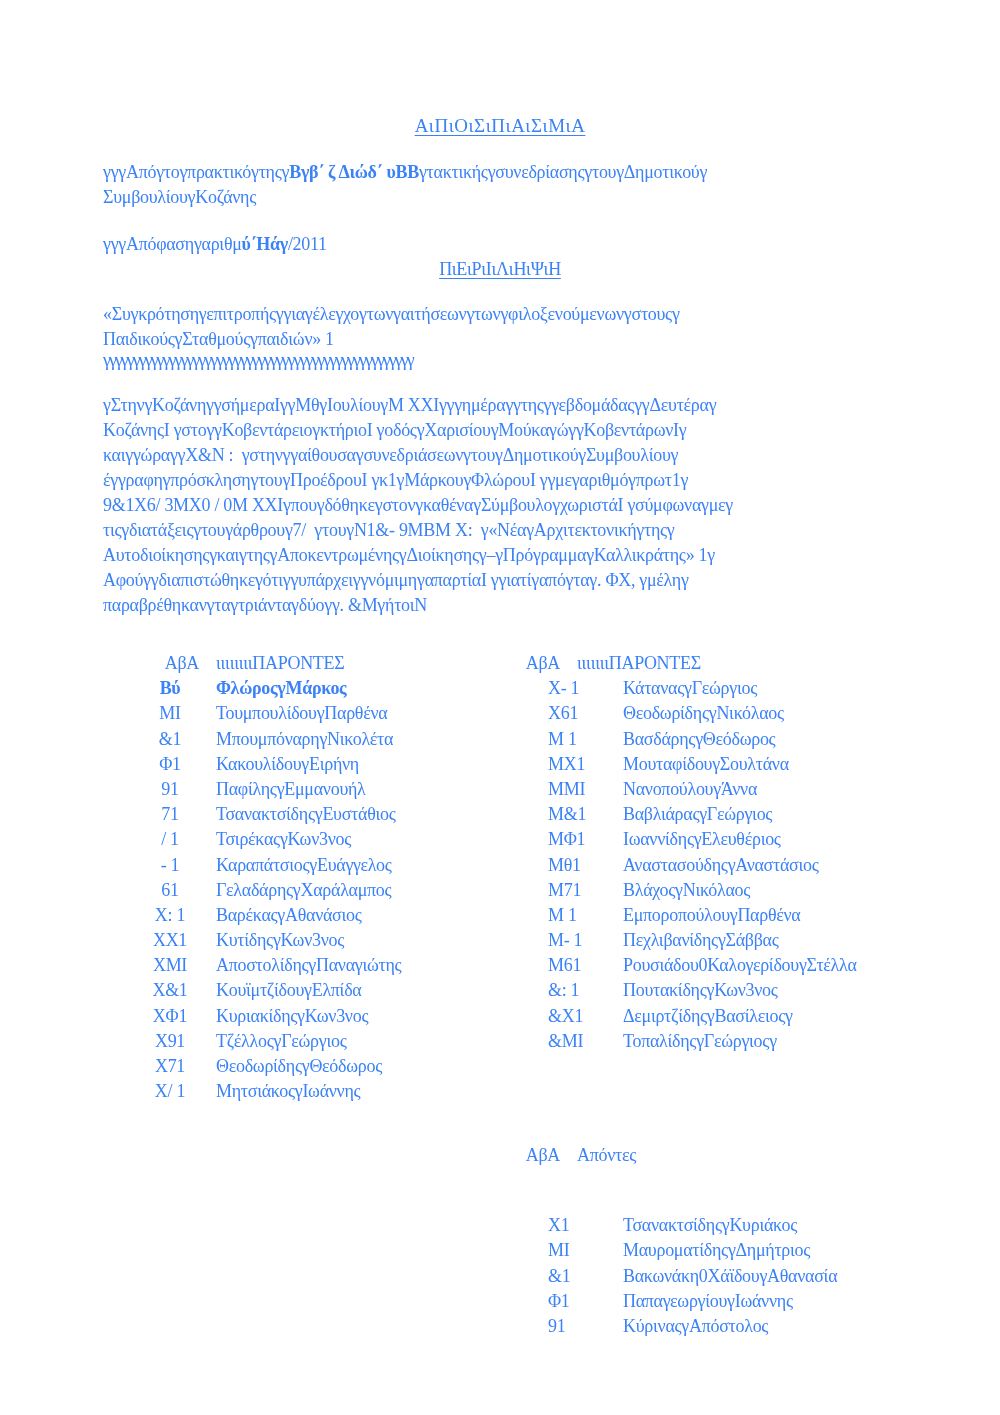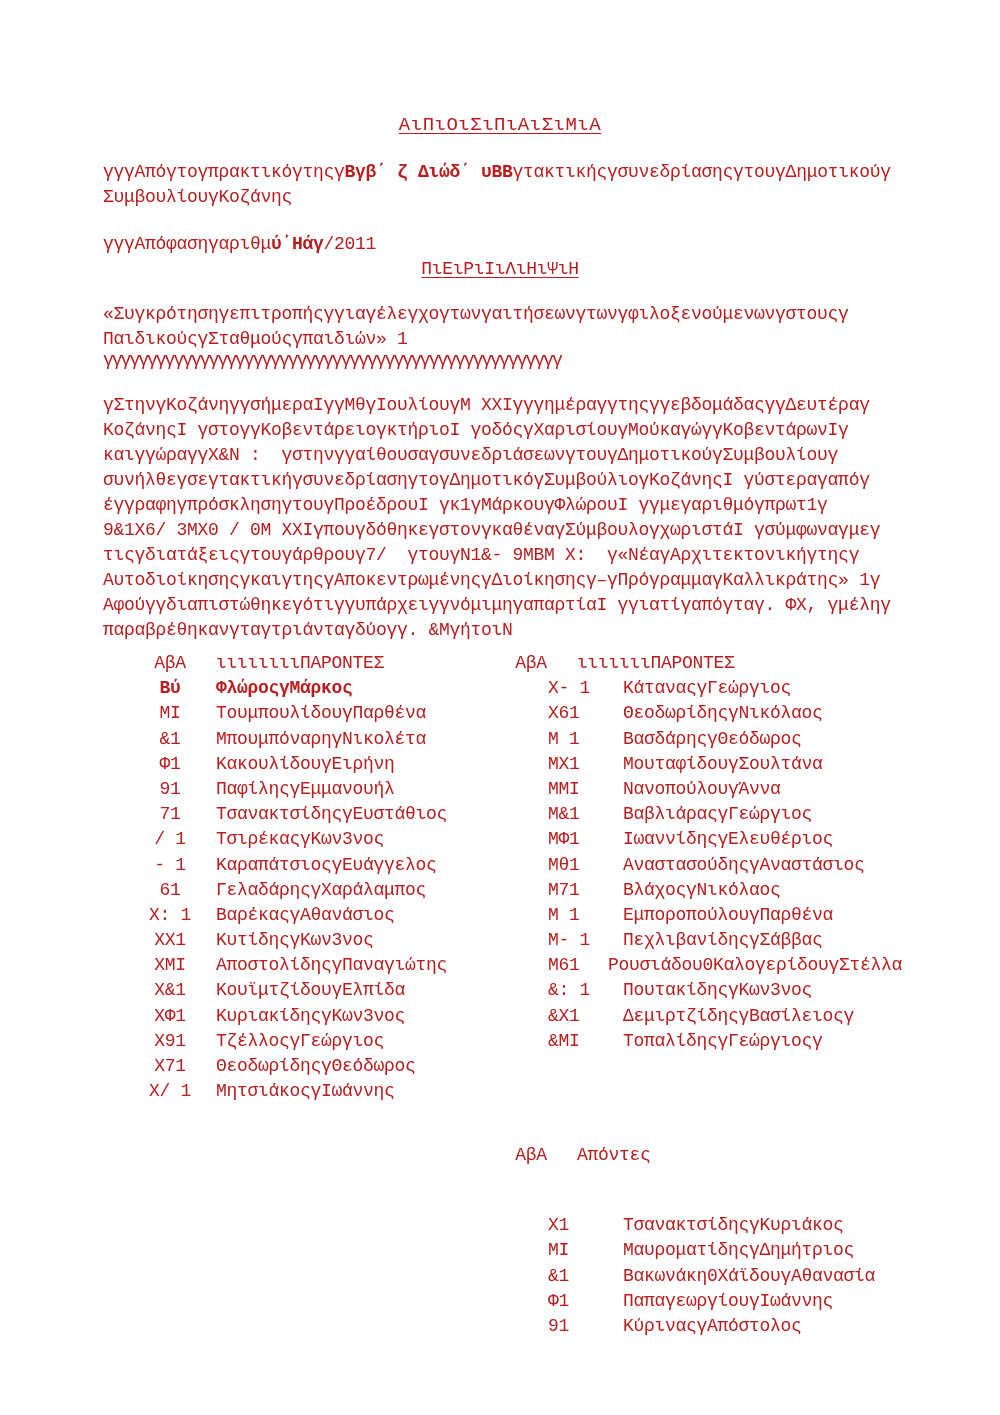--- a/index.html
+++ b/index.html
@@ -1,22 +1,22 @@
 <!DOCTYPE html>
 <html><head>
 <meta charset="utf-8">
 <style>
   html,body{margin:0;padding:0;background:#ffffff;}
   .page{
     position:relative;
     width:1000px;
     height:1415px;
     background:#ffffff;
-    color:#b91c1c;
-    font-family:Liberation Mono, monospace;
+    color:#3b82f6;
+    font-family:Liberation Serif, serif;
     font-size:18px;
     letter-spacing:-0.3px;
     line-height:25px;
     overflow:hidden;
   }
   .abs{position:absolute;}
   .centered{left:0;width:1000px;text-align:center;}
   .u{text-decoration:underline;text-underline-offset:3px;}
   .doc-title{font-size:19px;letter-spacing:0.5px;}
   .lines div{white-space:pre;}
@@ -33,21 +33,21 @@
     width:58px;
     white-space:pre;
   }
   .num-right{text-align:center;}
   .num-left{text-align:left;margin-left:46px;}
   .tname{
     display:inline-block;
     padding-left:17px;
     white-space:pre;
   }
-  .thead .tnum{text-align:center;}
+  .thead .tnum{text-align:right;}
   .gap-after-head{height:45px;}
   b, .bold{font-weight:700;}
 </style>
 </head>
 <body>
 
 <div class="page">
 
   <div class="abs centered" style="top:113px;">
     <span class="doc-title u">ΑιΠιΟιΣιΠιΑιΣιΜιΑ</span>
@@ -72,21 +72,20 @@
       <div>ΠαιδικούςγΣταθμούςγπαιδιών» 1</div>
     </div>
 
   <div class="abs gamma" style="top:348px;left:103px;text-align:center;">γγγγγγγγγγγγγγγγγγγγγγγγγγγγγγγγγγγγγγγγγγγγγγγγγγγγ</div>
 
   <div class="abs lines" style="top:393px;left:103px;width:830px;">
 
   <div>γΣτηνγΚοζάνηγγσήμεραΙγγΜθγΙουλίουγΜ ΧΧΙγγγημέραγγτηςγγεβδομάδαςγγΔευτέραγ</div>
       <div>ΚοζάνηςΙ γστογγΚοβεντάρειογκτήριοΙ γοδόςγΧαρισίουγΜούκαγώγγΚοβεντάρωνΙγ</div>
       <div>καιγγώραγγΧ&amp;Ν :  γστηνγγαίθουσαγσυνεδριάσεωνγτουγΔημοτικούγΣυμβουλίουγ</div>
-      <div>συνήλθεγσεγτακτικήγσυνεδρίασηγτογΔημοτικόγΣυμβούλιογΚοζάνηςΙ γύστεραγαπόγ</div>
       <div>έγγραφηγπρόσκλησηγτουγΠροέδρουΙ γκ1γΜάρκουγΦλώρουΙ γγμεγαριθμόγπρωτ1γ</div>
       <div>9&amp;1Χ6/ 3ΜΧ0 / 0Μ ΧΧΙγπουγδόθηκεγστονγκαθέναγΣύμβουλογχωριστάΙ γσύμφωναγμεγ</div>
       <div>τιςγδιατάξειςγτουγάρθρουγ7/  γτουγΝ1&amp;- 9ΜΒΜ Χ:  γ«ΝέαγΑρχιτεκτονικήγτηςγ</div>
       <div>ΑυτοδιοίκησηςγκαιγτηςγΑποκεντρωμένηςγΔιοίκησηςγ–γΠρόγραμμαγΚαλλικράτης» 1γ</div>
       <div>ΑφούγγδιαπιστώθηκεγότιγγυπάρχειγγνόμιμηγαπαρτίαΙ γγιατίγαπόγταγ. ΦΧ, γμέληγ</div>
       <div>παραβρέθηκανγταγτριάνταγδύογγ. &amp;ΜγήτοιΝ</div>
     </div>
 
   <div class="abs tlist" style="top:651px;left:141px;width:350px;">
     <div class="trow thead">

